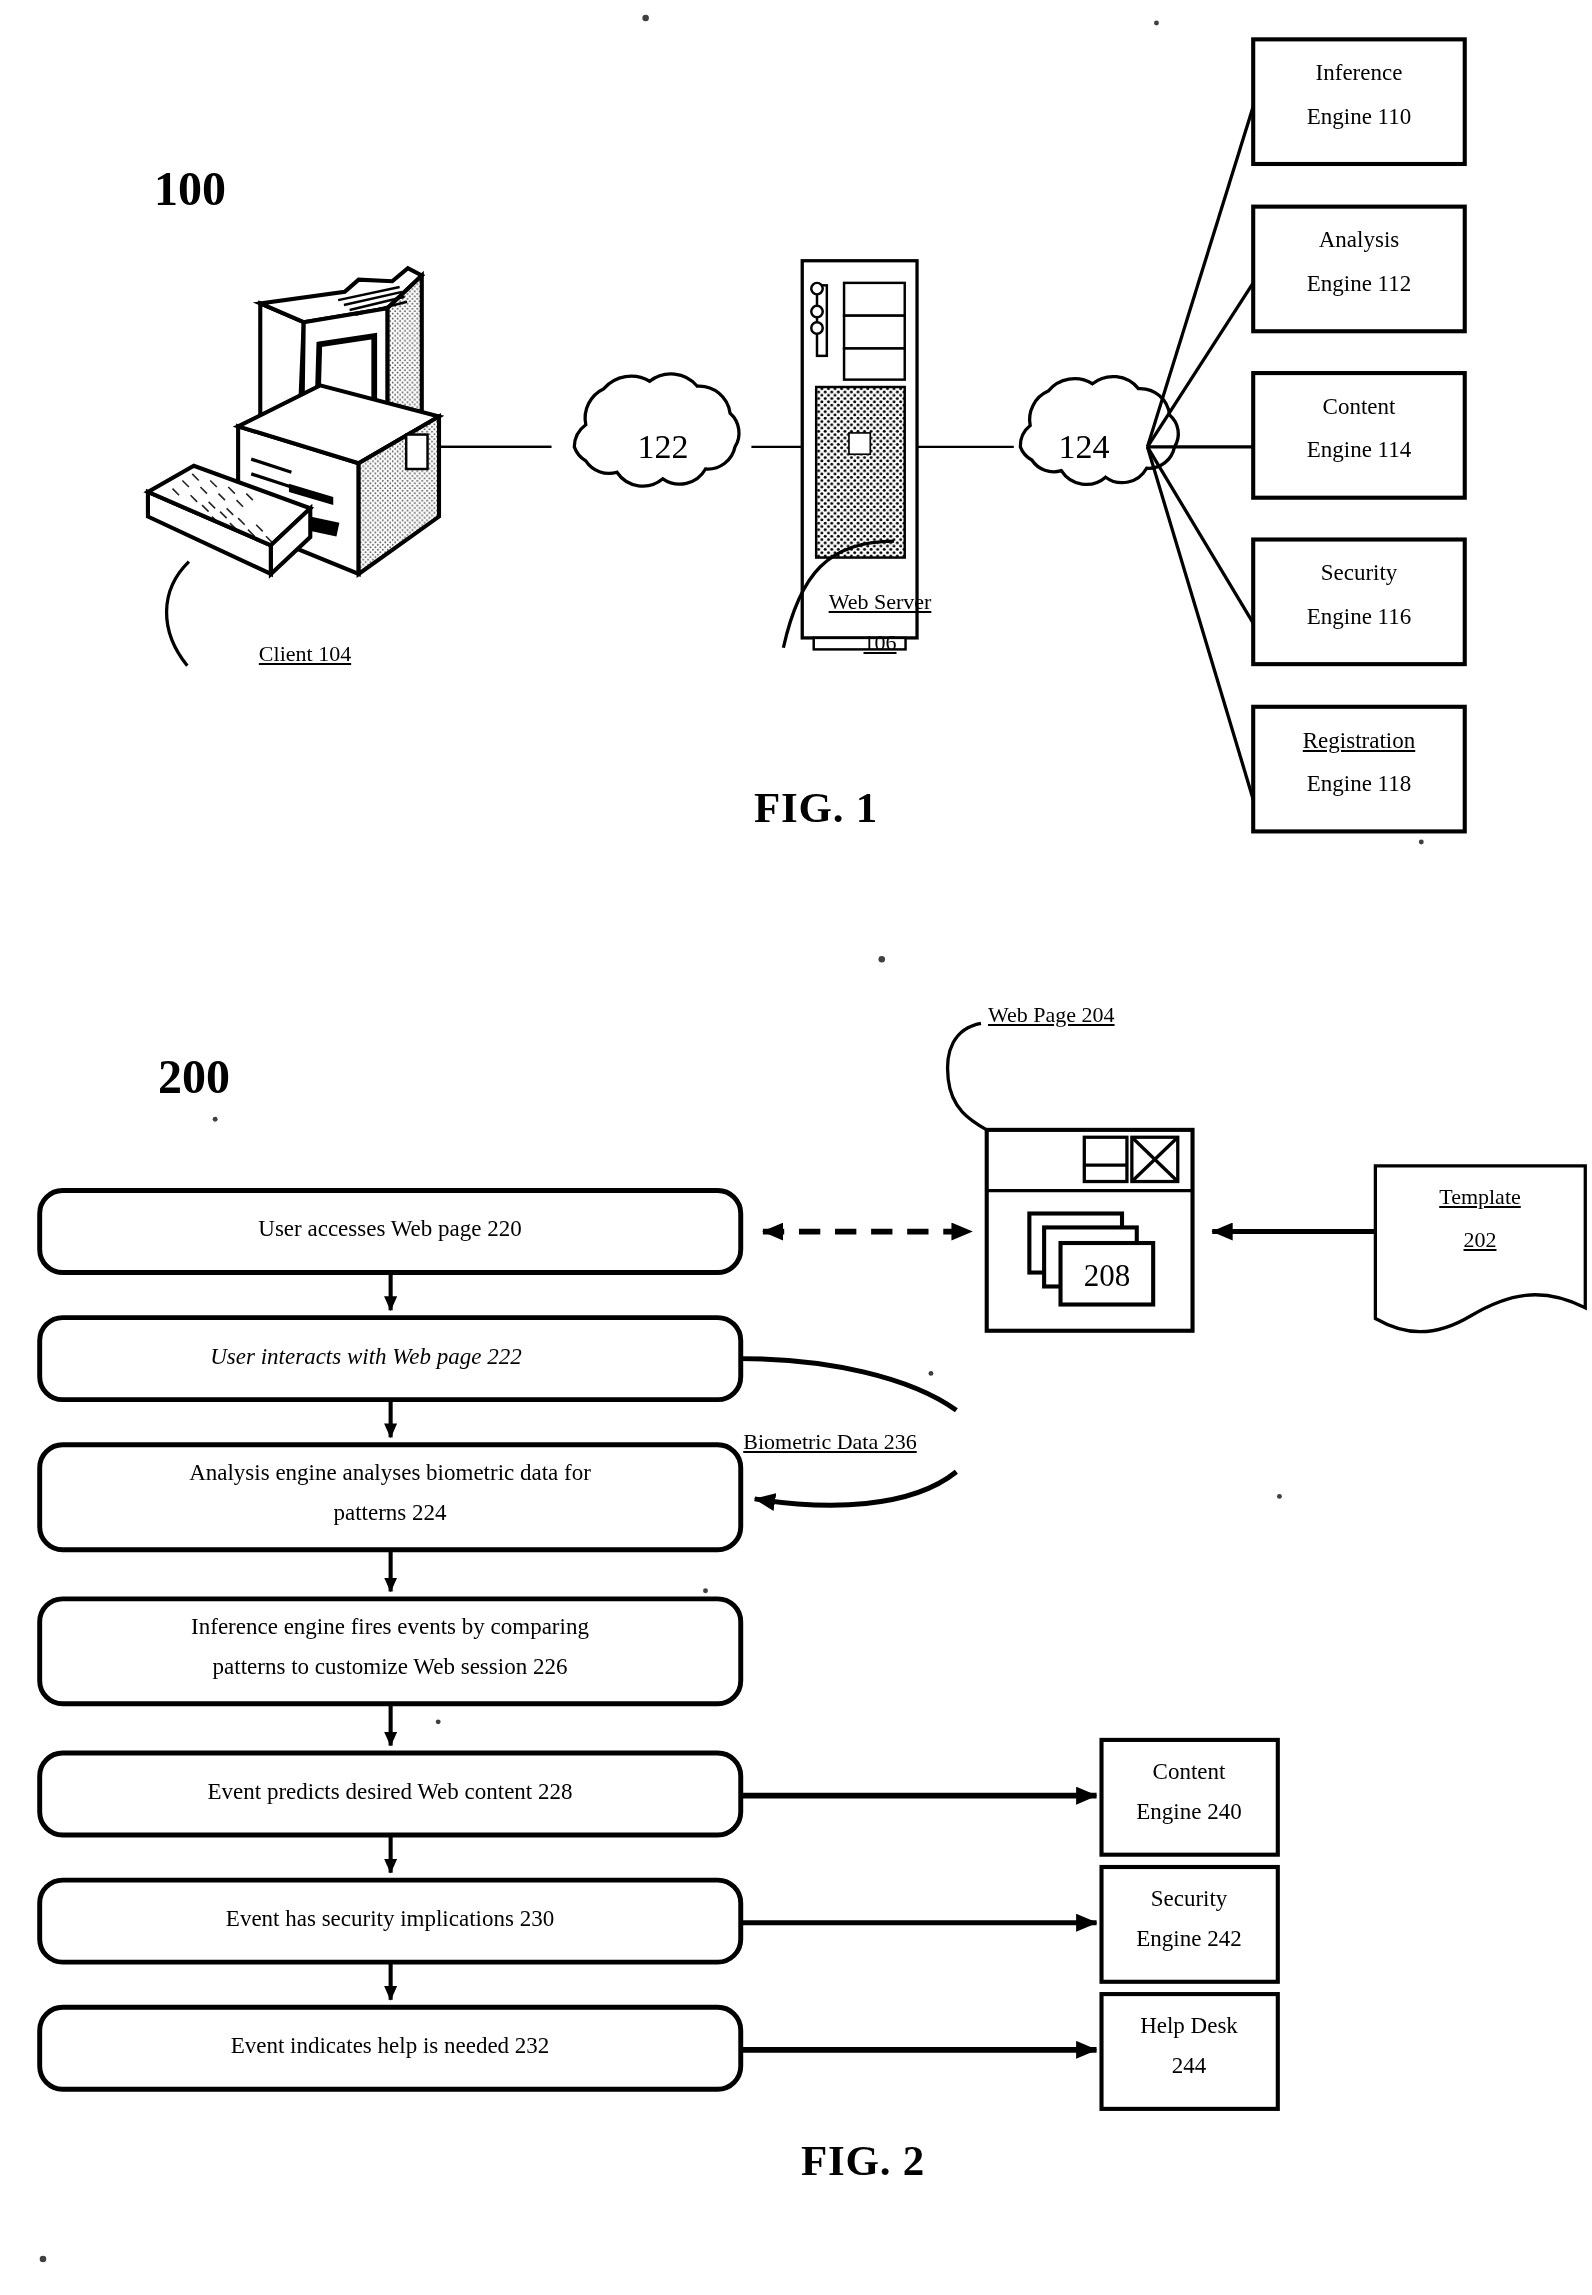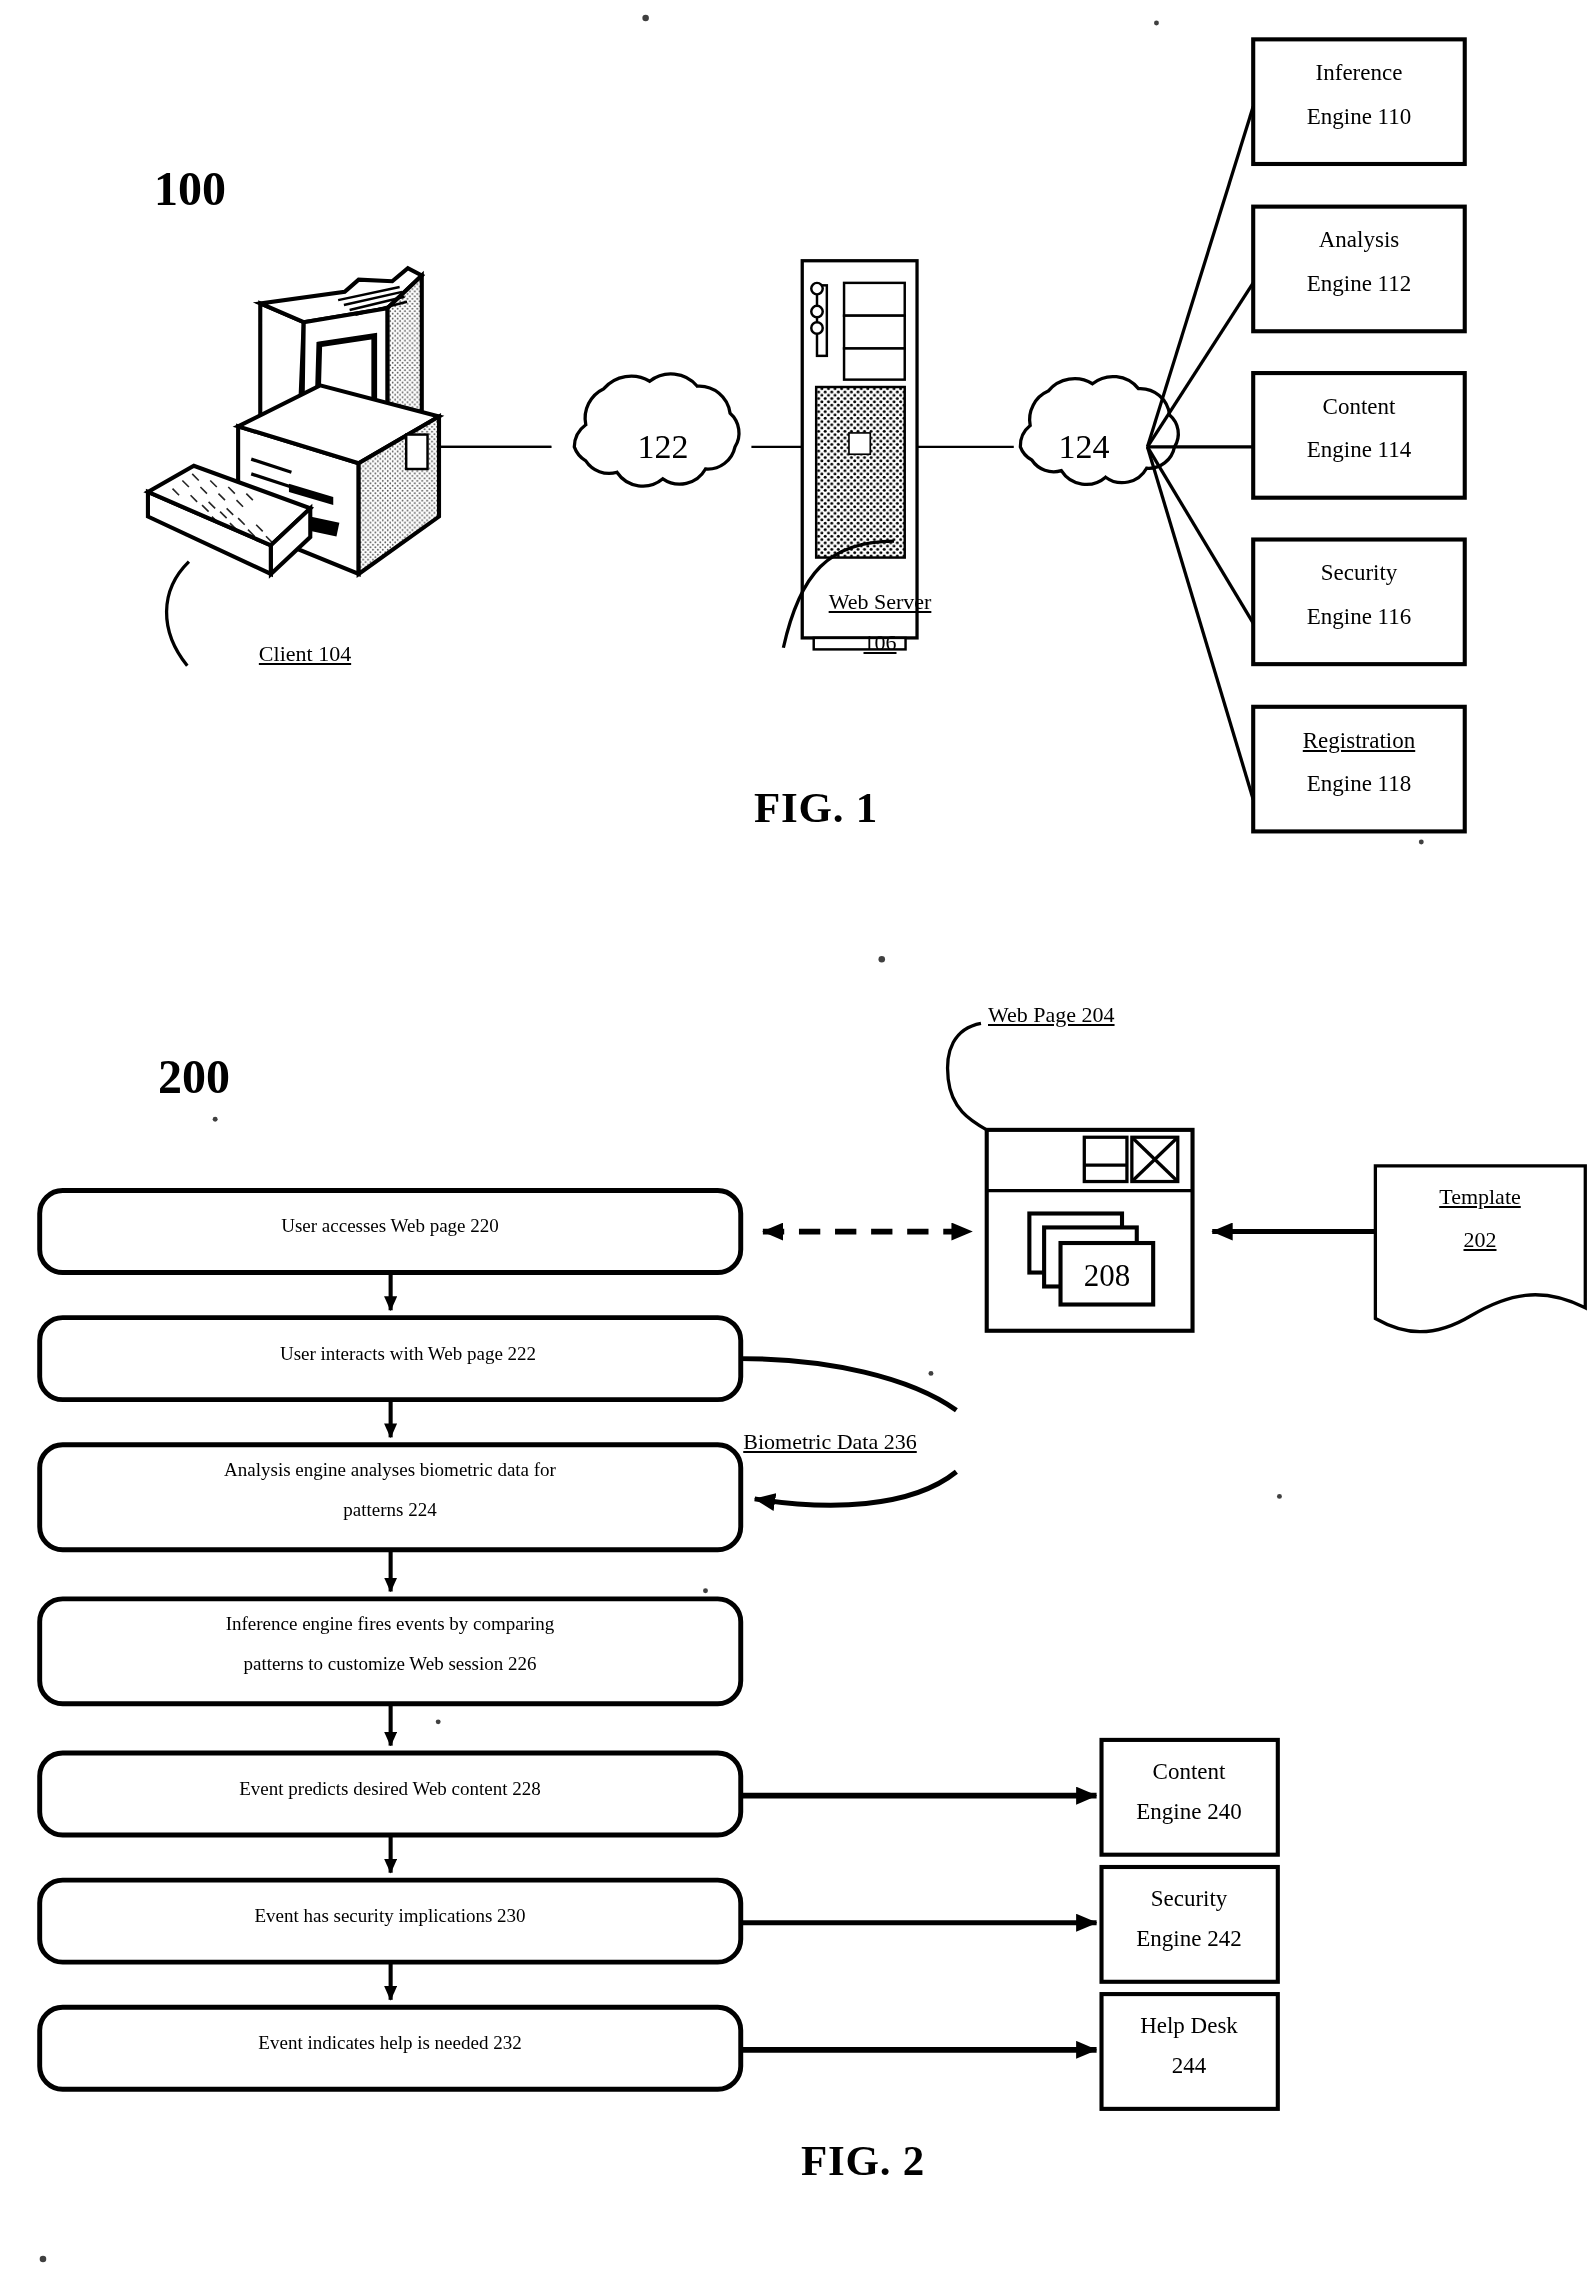--- a/index.html
+++ b/index.html
@@ -47,21 +47,21 @@
   }
   .reflabel {
     font-size: 48px;
     font-weight: bold;
     text-underline-offset: 4.9px;
   }
   .boxtext {
     font-size: 23px;
   }
   .flowtext {
-    font-size: 19px;
+    font-size: 23px;
   }
   .callout {
     font-size: 22px;
     text-decoration: underline;
   }
   .cloudnum {
     font-size: 34px;
   }
   .sheetnum {
     font-size: 31px;
@@ -340,21 +340,21 @@
 
   <div class="txt sheetnum center" style="left:1107px; top:1258px;">208</div>
 
   <div class="txt callout center" style="left:1480px; top:1184px;">Template</div>
   <div class="txt callout center" style="left:1480px; top:1227px;">202</div>
 
   <div class="txt callout center" style="left:830px; top:1429px;">Biometric Data 236</div>
 
   <div class="txt flowtext center" style="left:390px; top:1215px;">User accesses Web page 220</div>
 
-  <div class="txt flowtext center" style="left:408px; top:1343px;">User interacts with Web page 222</div>
+  <div class="txt flowtext center" style="left:366px; top:1343px;font-style:italic;">User interacts with Web page 222</div>
 
   <div class="txt flowtext center" style="left:390px; top:1459px;">Analysis engine analyses biometric data for</div>
   <div class="txt flowtext center" style="left:390px; top:1499px;">patterns 224</div>
 
   <div class="txt flowtext center" style="left:390px; top:1613px;">Inference engine fires events by comparing</div>
   <div class="txt flowtext center" style="left:390px; top:1653px;">patterns to customize Web session 226</div>
 
   <div class="txt flowtext center" style="left:390px; top:1778px;">Event predicts desired Web content 228</div>
 
   <div class="txt flowtext center" style="left:390px; top:1905px;">Event has security implications 230</div>

